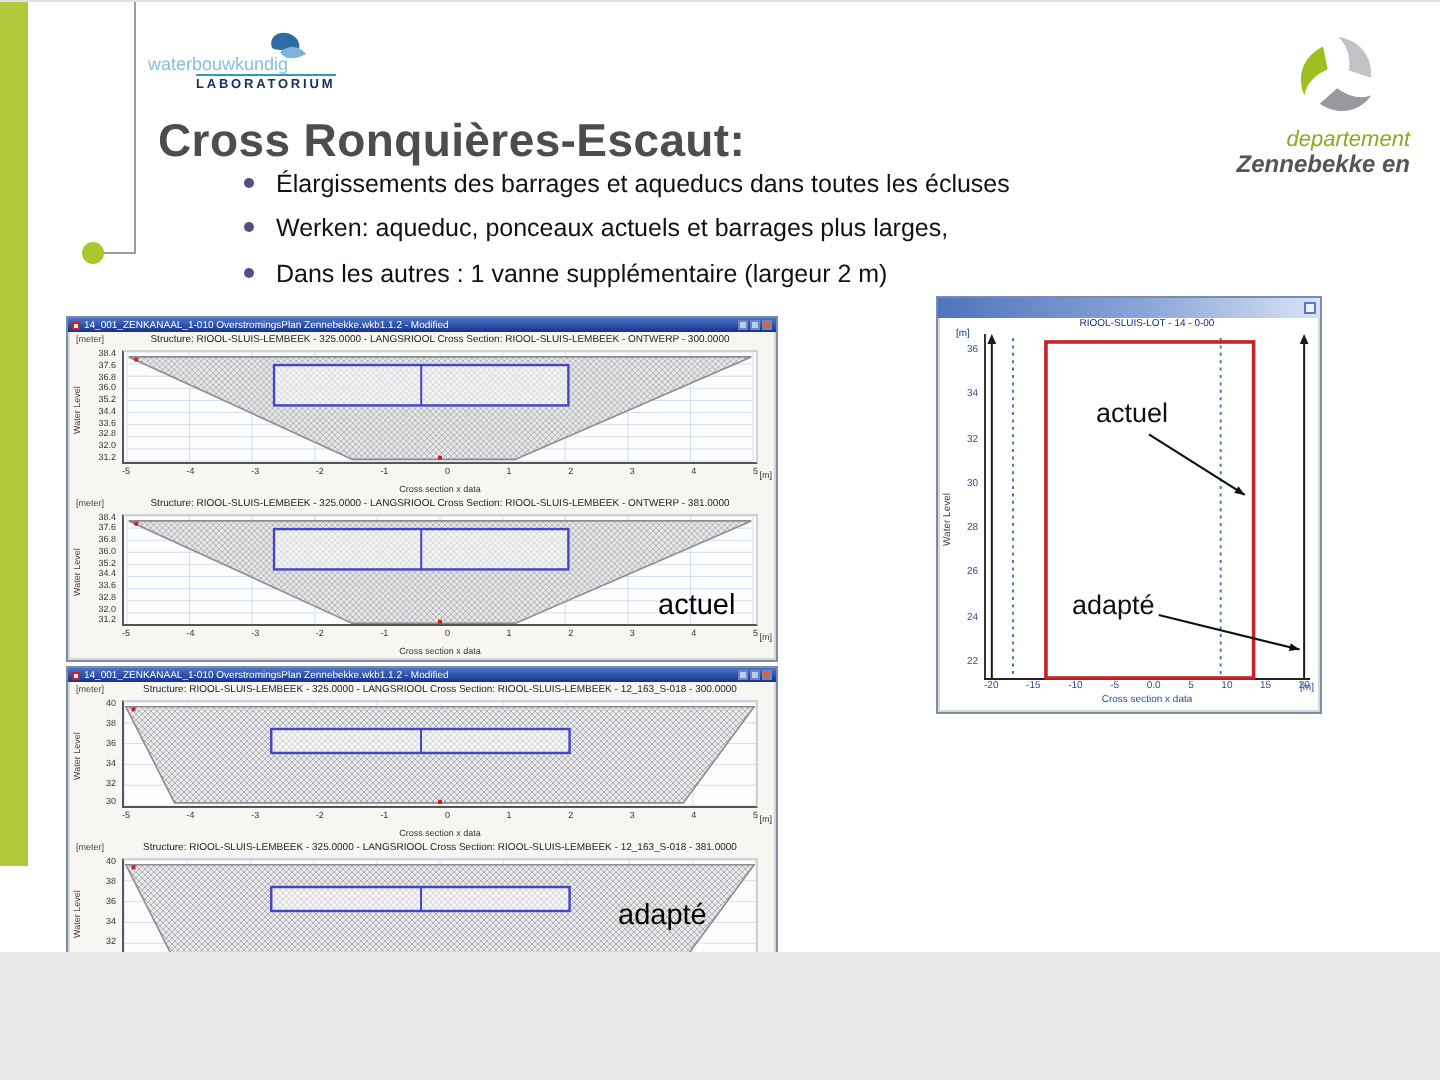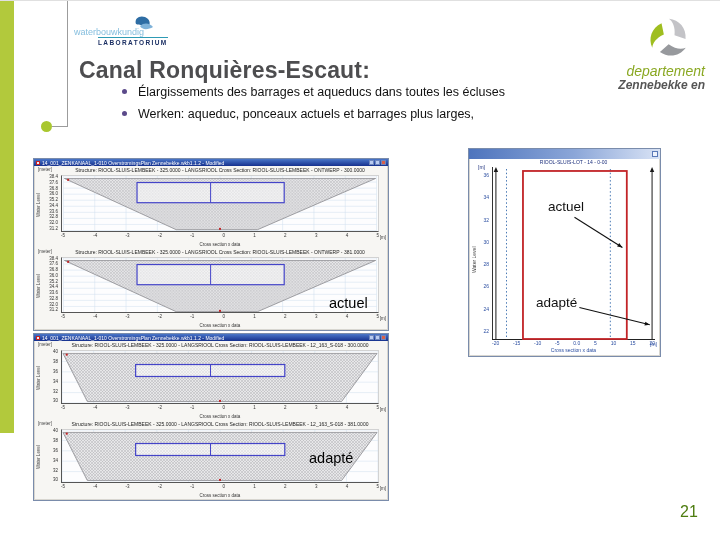--- a/index.html
+++ b/index.html
@@ -1,18 +1,18 @@
 <!DOCTYPE html>
 <html><head>
 <meta charset="utf-8">
 <style>
   * { margin:0; padding:0; box-sizing:border-box; }
   html,body { background:#e9e9e9; }
   .slide {
-    position:relative; width:720px; height:540px; background:#ffffff;
+    position:relative; width:720px; height:476px; background:#ffffff;
     overflow:hidden; font-family:"Liberation Sans", sans-serif;
     border-top:1px solid #e0e0e0;
   }
   
   .green-bar { position:absolute; left:0; top:0; width:14px; height:432px; background:#b2c93c; }
   .decor-vline { position:absolute; left:67px; top:0; width:1px; height:126px; background:#9c9c9c; }
   .decor-hline { position:absolute; left:52px; top:125px; width:16px; height:1px; background:#9c9c9c; }
   .decor-dot { position:absolute; left:41px; top:120px; width:11px; height:11px; border-radius:50%; background:#a9c72f; }
   
   .wl-logo { position:absolute; left:74px; top:26px; }
@@ -20,21 +20,21 @@
   .wl-line2 { font-size:6.5px; font-weight:bold; color:#1b2f63; letter-spacing:1.4px; margin-left:24px; border-top:1px solid #2e9bb5; padding-top:1px; }
   .wl-icon { position:absolute; left:54px; top:-13px; }
   
   .slide-title { position:absolute; left:79px; top:56px; font-size:23px; font-weight:800; color:#4d4d4f; letter-spacing:.2px; }
   .bullets { position:absolute; left:122px; top:84px; list-style:none; width:460px; }
   .bullets li { display:flex; align-items:flex-start; margin-bottom:8px; font-size:12.5px; color:#111; line-height:1.15; }
   .bdot { width:5px; height:5px; border-radius:50%; background:#5b4a8a; margin:4px 11px 0 0; flex:0 0 auto; }
   
   .mow-logo { position:absolute; right:15px; top:14px; width:180px; text-align:right; }
   .mow-icon { margin-right:12px; }
-  .mow-l1 { font-size:14px; font-style:italic; color:#8aa822; margin-top:-2px; }
+  .mow-l1 { font-size:11px; font-style:italic; color:#8aa822; margin-top:-2px; }
   .mow-l2, .mow-l3 { font-size:12px; font-style:italic; font-weight:bold; color:#555; line-height:1.05; }
   
   .win { position:absolute; border:1px solid #7a8cab; background:#f0efec; box-shadow:0 0 0 1px #d8d6d0 inset; }
   .winA { left:33px; top:157px; width:356px; height:173px; }
   .winB { left:33px; top:332px; width:356px; height:168px; }
   .winC { left:468px; top:147px; width:193px; height:209px; }
   .tbar { position:absolute; top:0; left:0; right:0; height:7px;
     background:linear-gradient(180deg,#4a76c8,#16318e); color:#fff;
     display:flex; align-items:center; gap:2px; padding:0 2px; overflow:hidden; }
   .ticon { width:4px; height:4px; background:#e8eefc; border:1px solid #c22; flex:0 0 auto; }
@@ -89,30 +89,34 @@
 
   <div class="wl-logo">
     <svg class="wl-icon" width="27" height="18" viewBox="0 0 27 18">
       <path d="M8 10 C6 4 12 1 17 3 C22 5 23 10 20 13 C16 10 12 12 8 10 Z" fill="#2e6da4"></path>
       <path d="M12 12 C16 8 22 9 25 13 C20 16 14 16 12 12 Z" fill="#7fb2d9"></path>
     </svg>
     <div class="wl-line1">waterbouwkundig</div>
     <div class="wl-line2">LABORATORIUM</div>
   </div>
 
-  <h1 class="slide-title">Canal Ronquières-Escaut:</h1>
+  <h1 class="slide-title">Cross Ronquières-Escaut:</h1>
 
   <ul class="bullets">
     <li>
       <span class="bdot"></span>
       <span>Élargissements des barrages et aqueducs dans toutes les écluses</span>
     </li>
     <li>
       <span class="bdot"></span>
       <span>Werken: aqueduc, ponceaux actuels et barrages plus larges,</span>
+    </li>
+    <li>
+      <span class="bdot"></span>
+      <span>Dans les autres : 1 vanne supplémentaire (largeur 2 m)</span>
     </li>
   </ul>
 
   <div class="mow-logo">
     <svg class="mow-icon" width="48" height="46" viewBox="0 0 100 100">
       <path d="M50 8 C72 10 88 28 86 52 L62 44 C64 26 58 14 50 8 Z" fill="#c3c3c7"></path>
       <path d="M50 8 C72 10 88 28 86 52 L62 44 C64 26 58 14 50 8 Z" fill="#97999d" transform="rotate(120 50 50)"></path>
       <path d="M50 8 C72 10 88 28 86 52 L62 44 C64 26 58 14 50 8 Z" fill="#9fbe20" transform="rotate(240 50 50)"></path>
     </svg>
     <div class="mow-l1">departement</div>

